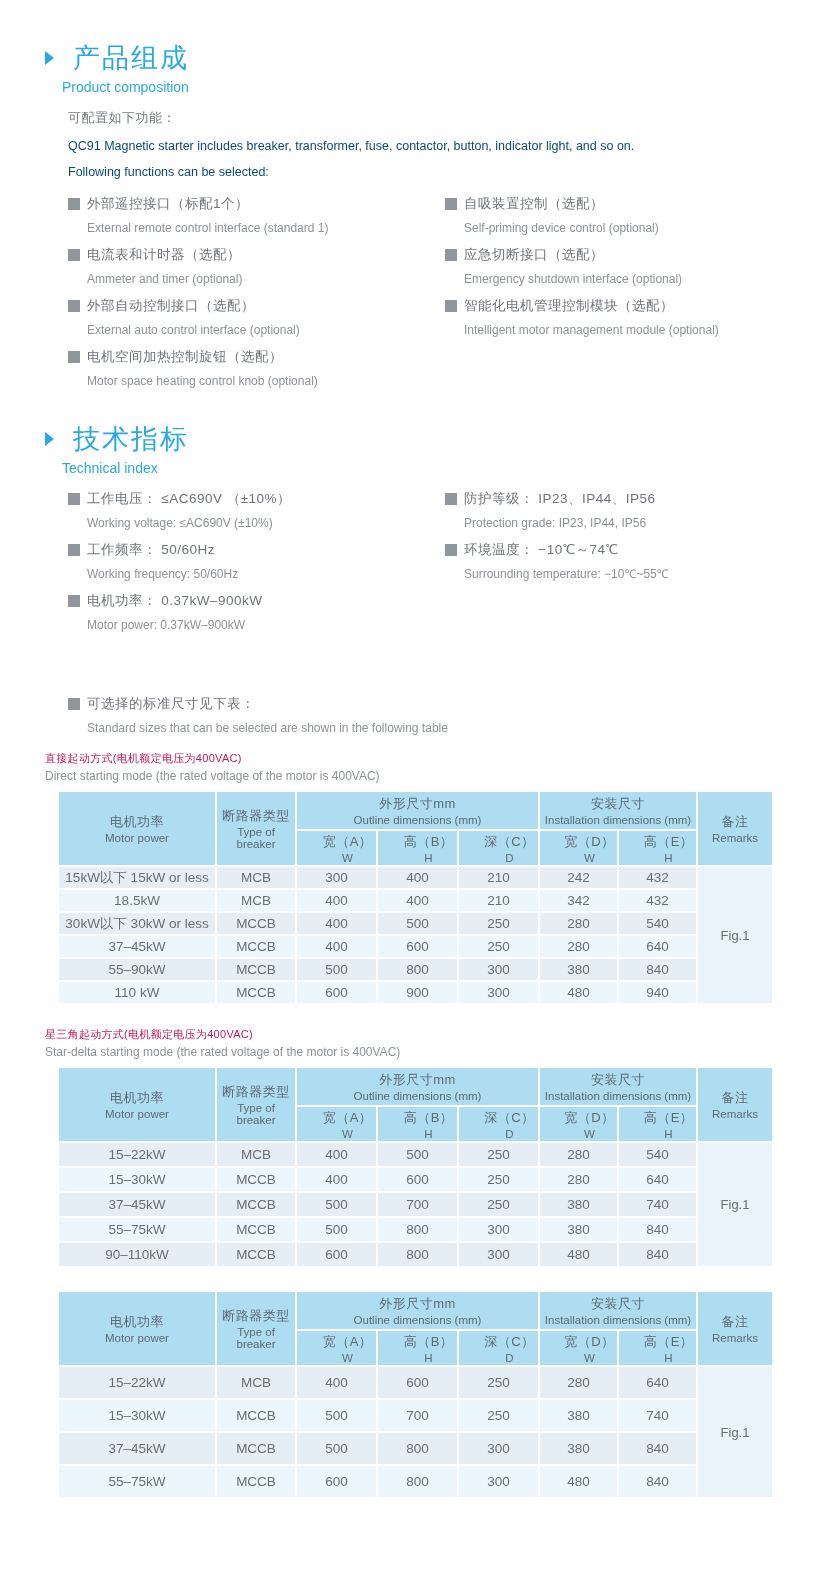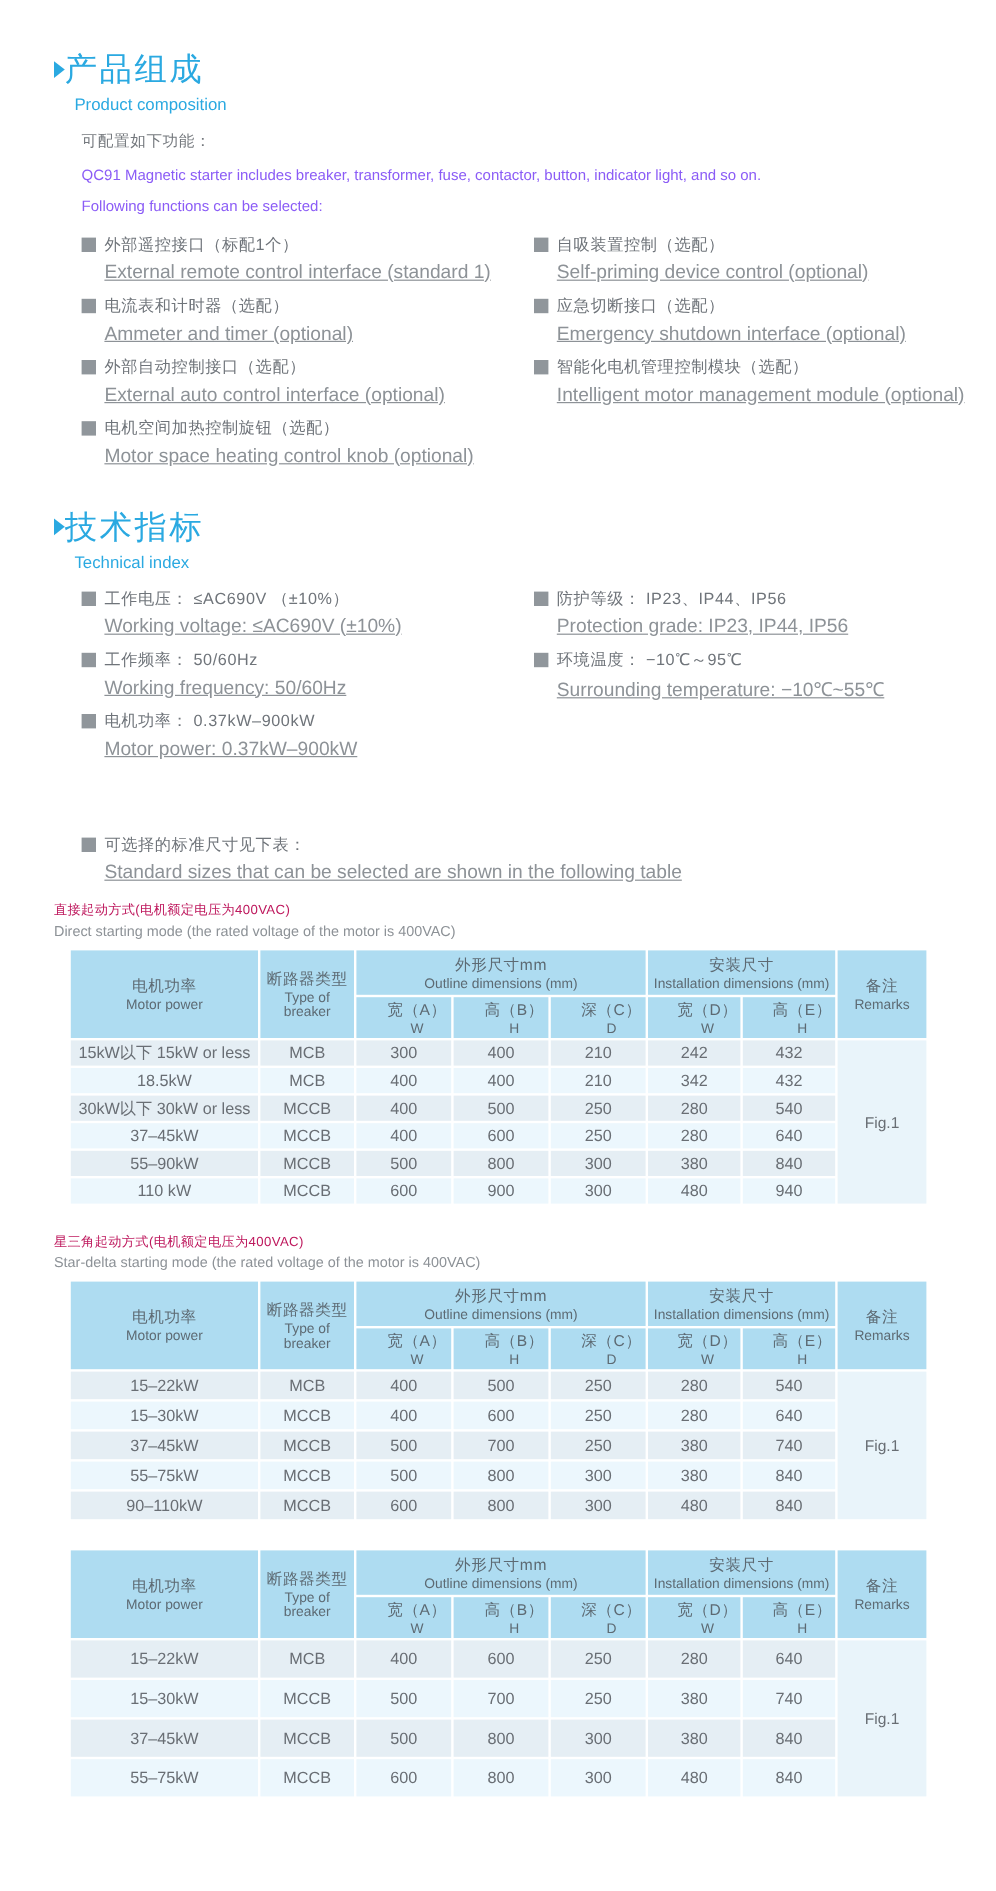--- a/index.html
+++ b/index.html
@@ -2,36 +2,36 @@
 <html><head>
 <meta charset="utf-8">
 <style>
   html,body{margin:0;padding:0;background:#ffffff;}
   .page{
     width:830px;height:1576px;background:#ffffff;position:relative;overflow:hidden;
     font-family:"Liberation Sans",sans-serif;color:#6b7076;
   }
   
   .sec{margin-left:45px;}
-  .sec-title{display:flex;align-items:center;gap:0;}
+  .sec-title{display:flex;align-items:center;gap:19px;}
   .tri{width:0;height:0;border-left:9px solid #2aa9e1;border-top:7px solid transparent;border-bottom:7px solid transparent;}
   .sec-title-text{font-size:27px;color:#2aa9e1;letter-spacing:2px;}
   .sec-sub{margin-left:17px;font-size:14px;color:#2aa9e1;margin-top:3px;}
   
   .paras{margin-left:23px;margin-top:14px;}
   .para-cn{font-size:13px;color:#75797e;margin-bottom:12px;letter-spacing:.5px;}
-  .para-en{font-size:12.5px;color:#8b5cf6;margin-bottom:12px;}
+  .para-en{font-size:12.5px;color:#0c4a6e;margin-bottom:12px;}
   
   .cols{display:flex;margin-left:23px;margin-top:4px;}
   .colL{width:377px;}
   .colR{flex:1;}
   .fitem{margin-bottom:3px;}
   .fcn{display:flex;align-items:center;gap:7px;font-size:13.5px;color:#6f747a;height:25px;letter-spacing:.5px;}
   .sq{width:12px;height:12px;background:#90969b;flex:0 0 auto;}
-  .fen{margin-left:19px;font-size:16px;color:#8d9297;height:23px;display:flex;align-items:center;text-decoration:underline;}
+  .fen{margin-left:19px;font-size:12px;color:#8d9297;height:23px;display:flex;align-items:center;}
   
   .note{margin-left:68px;margin-top:52px;}
   
   .tblock{margin-left:45px;}
   .tbl-title-cn{font-size:11px;color:#be185d;letter-spacing:.3px;}
   .tbl-title-en{font-size:12px;color:#8d9297;margin-top:3px;}
   .shift-left{margin-left:-17px;}
   table.sizes{
     margin-left:12px;margin-top:7px;width:717px;
     border-collapse:separate;border-spacing:2px;table-layout:fixed;
@@ -162,21 +162,21 @@
         <div class="fitem">
           <div class="fcn">
               <span class="sq"></span>
               <span>防护等级： IP23、IP44、IP56</span>
             </div>
           <div class="fen">Protection grade: IP23, IP44, IP56</div>
         </div>
         <div class="fitem">
           <div class="fcn">
               <span class="sq"></span>
-              <span>环境温度： −10℃～95℃</span>
+              <span>环境温度： −10℃～74℃</span>
             </div>
           <div class="fen">Surrounding temperature: −10℃~55℃</div>
         </div>
       </div>
     </div>
   </div>
 
   <div class="note">
     <div class="fcn">
         <span class="sq"></span>

